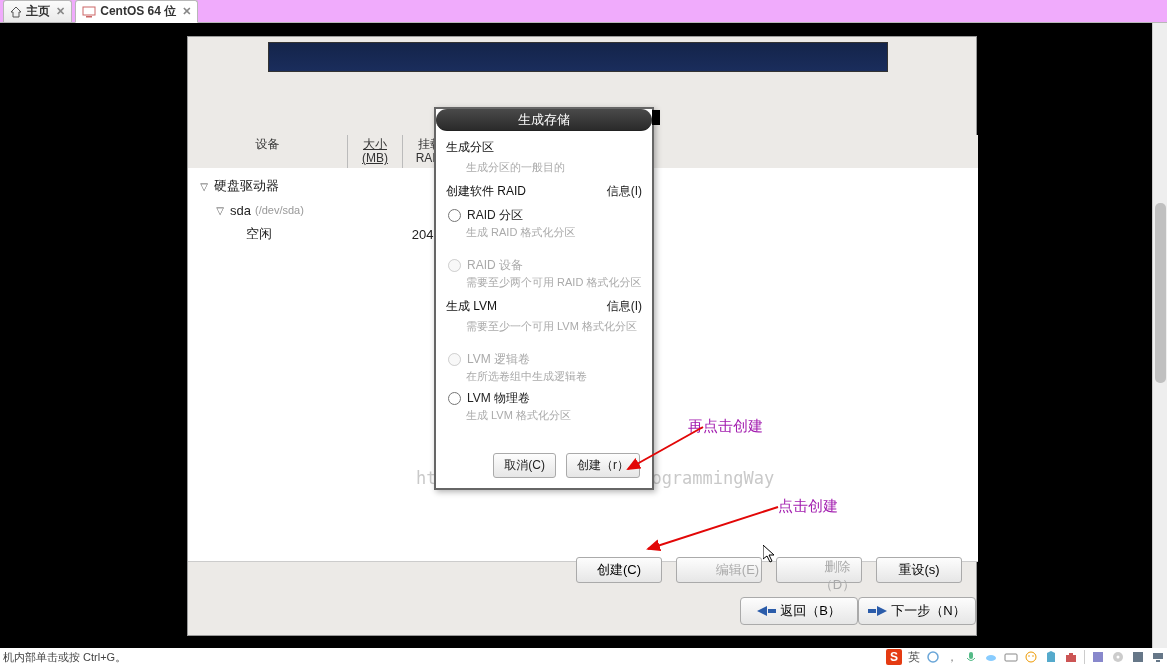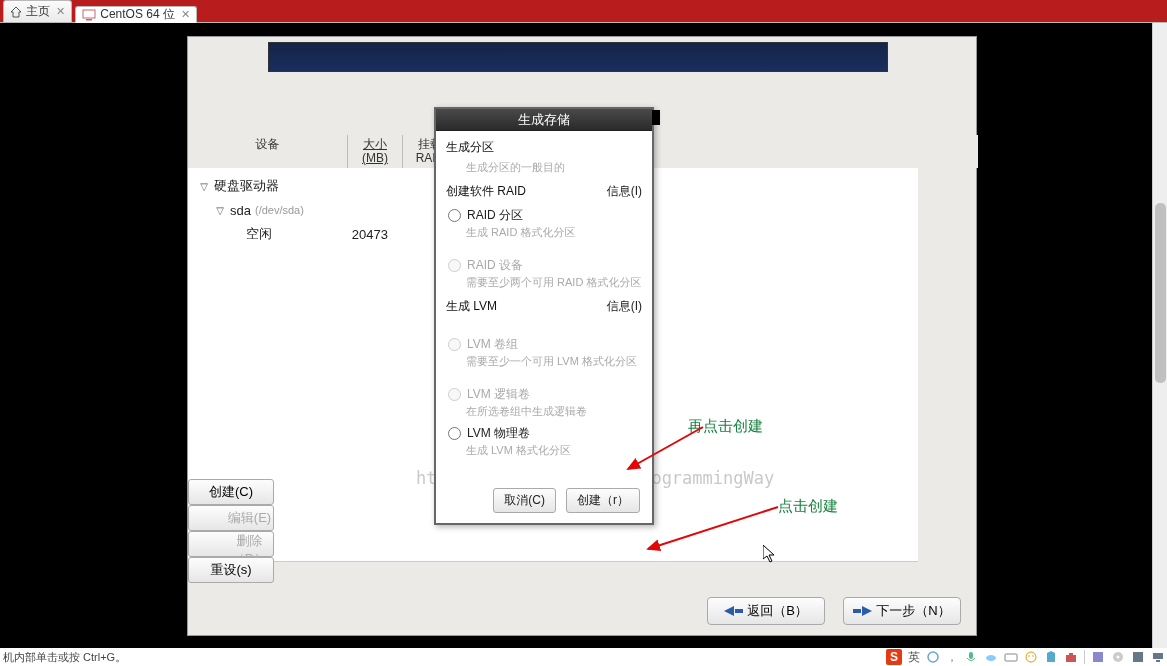--- a/index.html
+++ b/index.html
@@ -1,82 +1,82 @@
 <!DOCTYPE html>
 <html><head>
 <meta charset="utf-8">
 <style>
   * { box-sizing: border-box; margin: 0; padding: 0; font-family: "Microsoft YaHei", Arial, sans-serif; }
   body { background: #fff; width: 1167px; height: 666px; overflow: hidden; position: relative; }
 
   
-  .tab-bar { height: 23px; background: #b91c1c; border-bottom: 1px solid #b8b8b8; display: flex; align-items: flex-end; padding-left: 3px; }
+  .tab-bar { height: 23px; background: #f0abfc; border-bottom: 1px solid #b8b8b8; display: flex; align-items: flex-end; padding-left: 3px; font-weight: bold; }
   .tab { display: flex; align-items: center; height: 22px; padding: 0 6px; margin-right: 3px; border: 1px solid #b8b8b8; border-bottom: none; background: linear-gradient(#fbfbfb, #eaeaea); font-size: 12px; color: #333; border-radius: 3px 3px 0 0; cursor: pointer; position: relative; }
-  .tab.active { background: #fff; height: 17px; margin-bottom: -1px; border-bottom: 1px solid #fff; }
+  .tab.active { background: #fff; height: 23px; margin-bottom: -1px; border-bottom: 1px solid #fff; }
   .tab .tab-close { margin-left: 6px; font-size: 11px; color: #888; cursor: pointer; }
   .home-icon { display: inline-block; width: 12px; height: 12px; margin-right: 4px; position: relative; }
   .home-icon svg { display: block; }
   .vm-icon { display: inline-block; width: 14px; height: 12px; margin-right: 4px; }
 
   
   .vm-frame { position: absolute; left: 0; top: 23px; width: 1152px; height: 625px; background: #000; }
   .right-scroll { position: absolute; right: 0; top: 23px; width: 15px; height: 625px; background: #eee; border-left: 1px solid #ccc; }
   .right-scroll .thumb { position: absolute; left: 2px; top: 180px; width: 11px; height: 180px; background: #c0c0c0; border-radius: 5px; }
 
   
   .guest { position: absolute; left: 187px; top: 13px; width: 790px; height: 600px; background: #eceae7; border: 1px solid #999; }
   .guest-header-bar { position: absolute; left: 80px; top: 5px; width: 620px; height: 30px; background: linear-gradient(#14244a, #1a2d5c); border: 1px solid #333; }
 
   
-  .partition-area { position: absolute; left: 0; top: 130px; width: 730px; height: 395px; background: #fff; border-top: 1px solid #ccc; border-bottom: 1px solid #ccc; }
+  .partition-area { position: absolute; left: 0; top: 130px; width: 790px; height: 395px; background: #fff; border-top: 1px solid #ccc; border-bottom: 1px solid #ccc; }
   .col-headers { position: absolute; left: 0; top: -33px; width: 790px; height: 33px; background: #eceae7; display: flex; font-size: 12px; color: #333; }
   .col-headers .col { padding: 2px 8px; border-right: 1px solid #bbb; text-align: center; line-height: 14px; }
   .col-dev { width: 160px; }
   .col-size { width: 55px; text-decoration: underline; }
   .col-mount { width: 55px; }
 
   .tree { padding: 6px 10px; font-size: 13px; color: #222; }
   .tree-row { display: flex; align-items: center; height: 24px; }
   .tree-toggle { display: inline-block; width: 12px; text-align: center; margin-right: 4px; color: #555; cursor: pointer; font-size: 10px; }
   .tree-indent { display: inline-block; }
   .dev-path { color: #999; font-size: 11px; margin-left: 4px; }
   .size-col { margin-left: auto; margin-right: 520px; font-size: 13px; }
 
   
   .dialog { position: absolute; left: 246px; top: 70px; width: 220px; background: #fff; border: 2px solid #666; box-shadow: 2px 2px 6px rgba(0,0,0,0.3); z-index: 10; }
-  .dialog-title { background: linear-gradient(#4a4a4a, #2a2a2a); color: #fff; font-size: 13px; text-align: center; height: 22px; line-height: 22px; border-bottom: 1px solid #222; }
+  .dialog-title { background: linear-gradient(#4a4a4a, #2a2a2a); color: #fff; font-size: 13px; text-align: center; height: 22px; line-height: 22px; border-bottom: 1px solid #222; border-radius: 11px; }
   .dialog-body { padding: 6px 10px 10px 10px; font-size: 12px; color: #222; }
   .section-title { font-size: 12px; margin-top: 2px; margin-bottom: 4px; color: #111; }
   .section-row { display: flex; align-items: baseline; justify-content: space-between; }
   .info-link { font-size: 12px; color: #222; cursor: pointer; margin-left: 39px; }
   .radio-row { display: flex; align-items: center; margin: 3px 0 1px 2px; }
   .radio-row input[type=radio] { margin-right: 6px; }
   .radio-row.disabled { color: #aaa; margin-top: 17px; }
   .radio-row.disabled input { accent-color: #ccc; }
   .radio-selected-box { border: 1px dotted #888; padding: 0 2px; display: inline-block; }
   .hint { color: #aaa; font-size: 11px; margin: 0 0 6px 20px; }
   .dialog-buttons { display: flex; justify-content: flex-end; gap: 10px; padding: 10px 12px; margin-top: 4px; }
   .btn { padding: 3px 10px; font-size: 12px; background: linear-gradient(#fdfdfd, #e6e6e6); border: 1px solid #aaa; border-radius: 3px; cursor: pointer; color: #222; }
 
   
-  .action-row { position: absolute; left: 0; bottom: 52px; width: 100%; display: flex; justify-content: flex-end; padding-right: 14px; flex-direction: column; }
+  .action-row { position: absolute; left: 0; bottom: 52px; width: 100%; display: flex; justify-content: flex-end; gap: 14px; padding-right: 14px; }
   .action-btn { width: 86px; height: 26px; font-size: 13px; background: linear-gradient(#fdfdfd, #e6e6e6); border: 1px solid #aaa; border-radius: 3px; cursor: pointer; }
   .action-btn.disabled { color: #aaa; cursor: default; padding-left: 37px; }
 
-  .nav-row { position: absolute; left: 0; bottom: 10px; width: 100%; display: flex; justify-content: flex-end; gap: 18px; padding-right: 15px; }
+  .nav-row { position: absolute; left: 0; bottom: 10px; width: 100%; display: flex; justify-content: flex-end; padding-right: 0; }
   .nav-btn { width: 118px; height: 28px; font-size: 13px; background: linear-gradient(#fdfdfd, #e6e6e6); border: 1px solid #aaa; border-radius: 4px; cursor: pointer; display: flex; align-items: center; justify-content: center; gap: 4px; }
   .arrow-left, .arrow-right { display: inline-block; width: 0; height: 0; }
   .arrow-left { border-top: 5px solid transparent; border-bottom: 5px solid transparent; border-right: 10px solid #2b5caa; }
   .arrow-right { border-top: 5px solid transparent; border-bottom: 5px solid transparent; border-left: 10px solid #2b5caa; }
   .arrow-left::after, .arrow-right::after { content: ''; }
   .arrow-stem-l { display:inline-block; width:8px; height:4px; background:#2b5caa; margin-left:-3px; vertical-align:middle;}
   .arrow-stem-r { display:inline-block; width:8px; height:4px; background:#2b5caa; margin-right:-3px; vertical-align:middle;}
 
   
-  .anno { position: absolute; color: #15803d; font-size: 15px; font-family: SimSun, serif; z-index: 20; pointer-events: none; }
+  .anno { position: absolute; color: #a21caf; font-size: 15px; font-family: SimSun, serif; z-index: 20; pointer-events: none; }
   .anno-arrow { position: absolute; z-index: 20; pointer-events: none; }
 
   
   .watermark { position: absolute; left: 228px; top: 300px; font-size: 17px; font-family: Consolas, monospace; color: #c9c9c9; letter-spacing: 0; z-index: 0; }
 
   
   .cursor { position: absolute; z-index: 30; pointer-events: none; }
 
   
   .status-bar { position: absolute; left: 0; bottom: 0; height: 18px; font-size: 11px; color: #444; background: #fff; display: flex; align-items: center; padding-left: 3px; }
@@ -172,24 +172,20 @@
         <div class="radio-row disabled">
           <input type="radio" disabled="" style="">
           <span>RAID 设备</span>
         </div>
         <div class="hint">需要至少两个可用 RAID 格式化分区</div>
 
         <div class="section-row">
           <div class="section-title">生成 LVM</div>
           <span class="info-link">信息(I)</span>
         </div>
-        <div class="radio-row disabled">
-          <input type="radio" disabled="" style="">
-          <span>LVM 卷组</span>
-        </div>
         <div class="hint">需要至少一个可用 LVM 格式化分区</div>
         <div class="radio-row disabled">
           <input type="radio" disabled="" style="">
           <span>LVM 逻辑卷</span>
         </div>
         <div class="hint">在所选卷组中生成逻辑卷</div>
         <div class="radio-row">
           <input type="radio" style="">
           <span>LVM 物理卷</span>
         </div>

